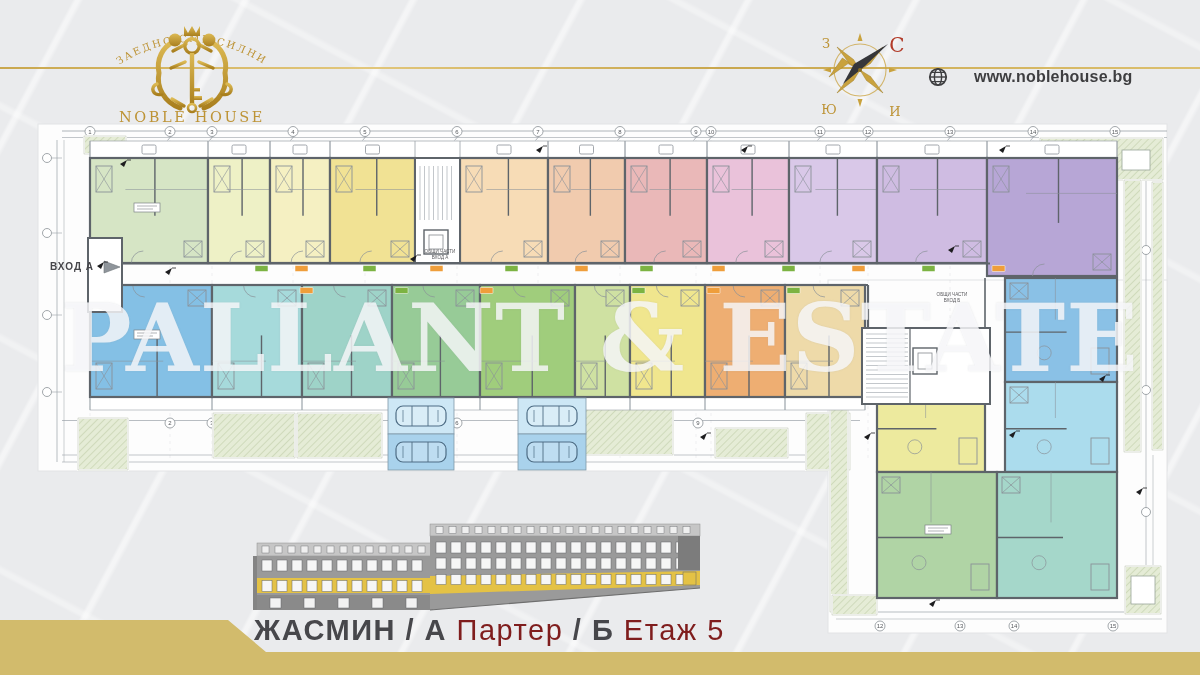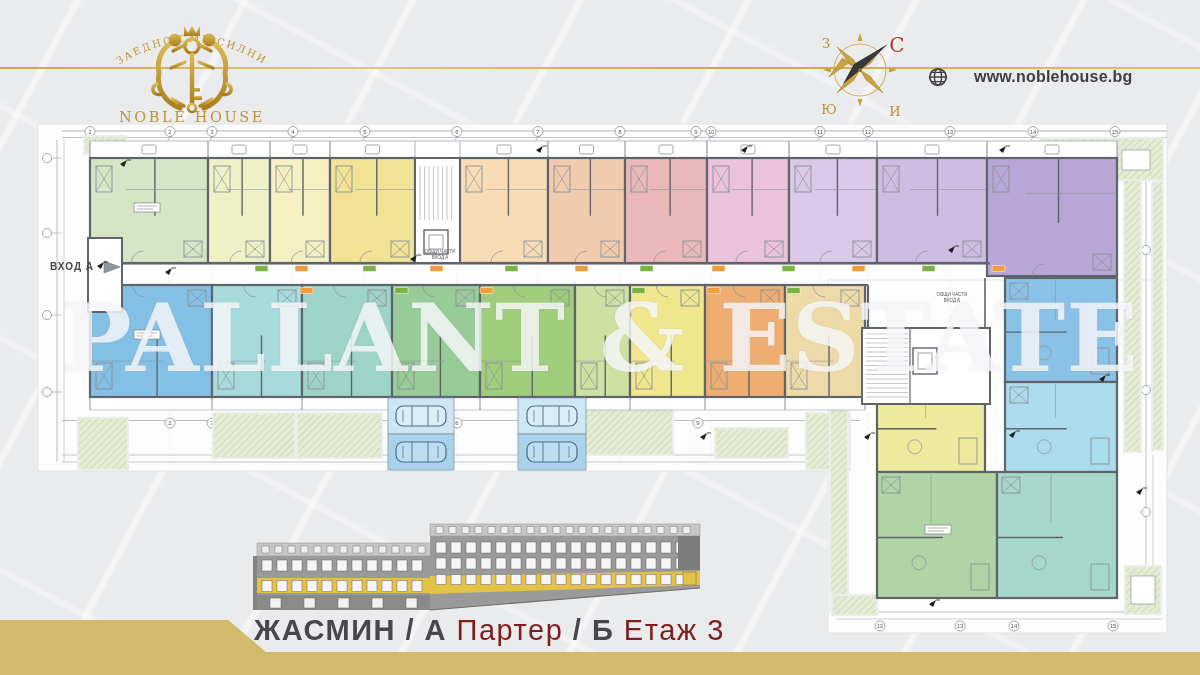--- a/index.html
+++ b/index.html
@@ -797,14 +797,14 @@
         <rect x="661" y="574.5" width="10" height="10" fill="#f6f6f6" stroke="#63666a" stroke-width="0.5"></rect>
         <rect x="676" y="574.5" width="10" height="10" fill="#f6f6f6" stroke="#63666a" stroke-width="0.5"></rect>
         <rect x="678" y="536" width="22" height="34" fill="#7c7c7c"></rect>
         <rect x="683" y="572" width="13" height="13" fill="#e4c245" stroke="#63666a" stroke-width="0.5"></rect>
         <line x1="430" y1="610" x2="700" y2="588" stroke="#6f6f6f" stroke-width="1.2"></line>
       </g>
     </svg>
 
   <div class="watermark">PALLANT &amp; ESTATE</div>
 
-  <div class="caption" id="caption"><span class="seg-bold">ЖАСМИН</span><span class="seg-bold"> / </span><span class="seg-bold">А</span><span class="seg-light"> Партер</span><span class="seg-bold"> / </span><span class="seg-bold">Б</span><span class="seg-light"> Етаж 3</span></div>
+  <div class="caption" id="caption"><span class="seg-bold">ЖАСМИН</span><span class="seg-bold"> / </span><span class="seg-bold">А</span><span class="seg-light"> Партер</span><span class="seg-bold"> / </span><span class="seg-bold">Б</span><span class="seg-light"> Етаж 5</span></div>
 </div>
 
 </body></html>

